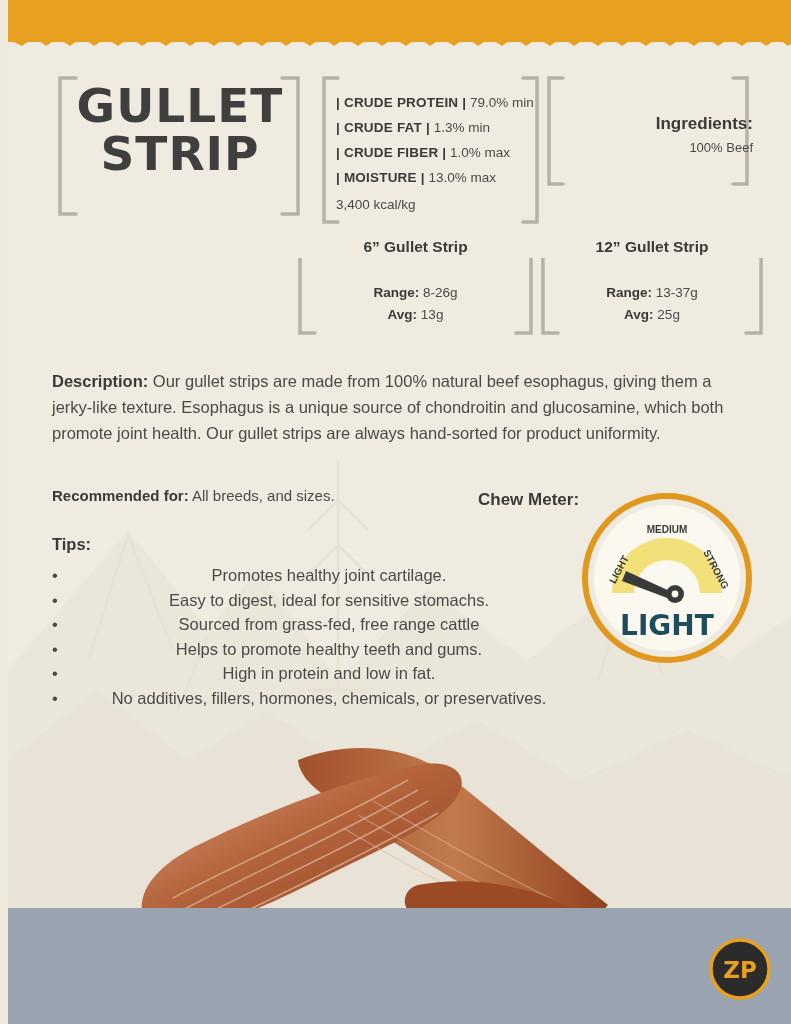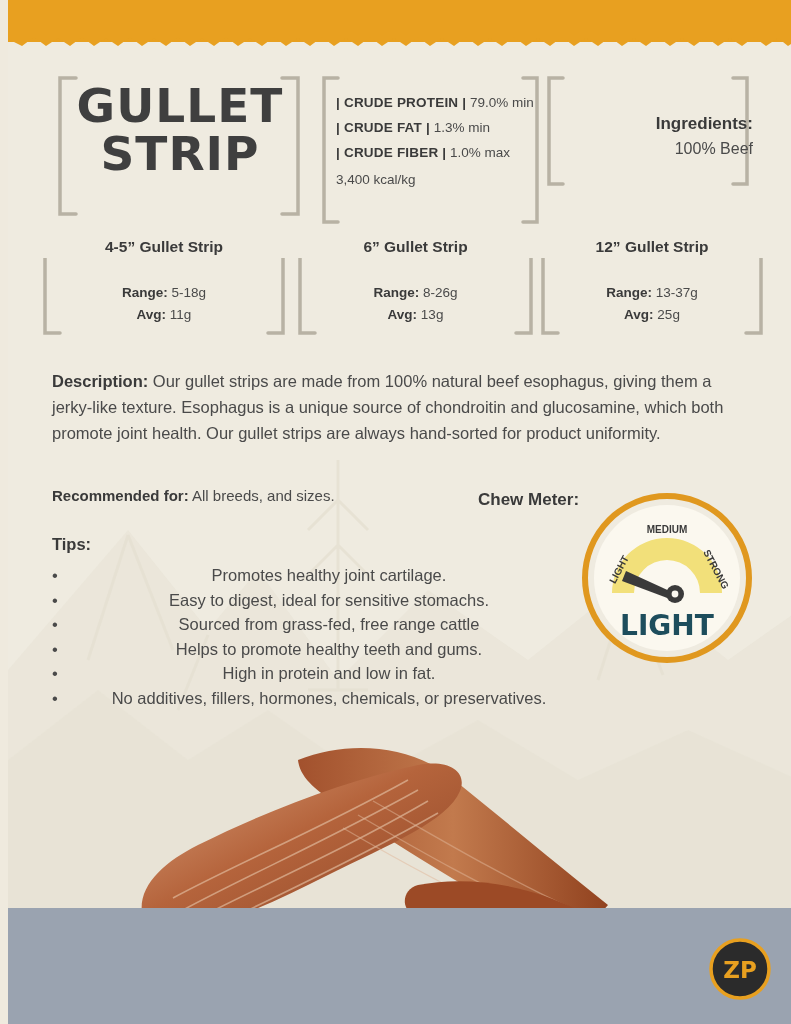--- a/index.html
+++ b/index.html
@@ -117,21 +117,21 @@
     width: 210px;
     text-align: right;
     color: #4a4a4a;
   }
   .ingredients-inner .h {
     font-weight: bold;
     font-size: 17px;
     color: #3a3a3a;
     margin-bottom: 6px;
   }
-  .ingredients-inner .v { font-size: 16px; }
+  .ingredients-inner .v { font-size: 13px; }
 
   
   .size-box { position: absolute; top: 246px; height: 90px; }
   .size-box .hdr {
     position: absolute;
     top: -10px; left: 0; width: 100%;
     text-align: center;
     font-weight: bold;
     font-size: 15.5px;
     color: #3a3a3a;
@@ -271,50 +271,41 @@
           <span>79.0% min</span>
         </div>
         <div>
           <span class="lbl">| CRUDE FAT |</span>
           <span>1.3% min</span>
         </div>
         <div>
           <span class="lbl">| CRUDE FIBER |</span>
           <span>1.0% max</span>
         </div>
+        <div>
+          <span class="lbl">| MOISTURE |</span>
+          <span>13.0% max</span>
+        </div>
         <div class="kcal">3,400 kcal/kg</div>
       </div>
     </div>
 
     <div class="bracket ingredients-box">
       <svg width="210" height="110" viewBox="0 0 210 110">
         <g stroke="#b8b2a4" stroke-width="3.5" fill="none" stroke-linecap="round">
           <path d="M20 2 L6 2 L6 108 L20 108"></path>
           <path d="M190 2 L204 2 L204 108 L190 108"></path>
         </g>
       </svg>
       <div class="ingredients-inner">
         <div class="h">Ingredients:</div>
         <div class="v">100% Beef</div>
       </div>
     </div>
 
-    <div class="size-box" style="left:32px; width:248px;">
-      <svg width="248" height="90" viewBox="0 0 248 90" style="position:absolute;top:0;left:0;">
-        <g stroke="#b8b2a4" stroke-width="3.5" fill="none" stroke-linecap="round">
-          <path d="M20 3 L5 3 L5 87 L20 87"></path>
-          <path d="M228 3 L243 3 L243 87 L228 87"></path>
-        </g>
-      </svg>
-      <div class="hdr">4-5” Gullet Strip</div>
-      <div class="rows">
-        <div><b>Range:</b> <span>5-18g</span></div>
-        <div><b>Avg:</b> <span>11g</span></div>
-      </div>
-    </div>
 
     <div class="size-box" style="left:287px; width:241px;">
       <svg width="241" height="90" viewBox="0 0 241 90" style="position:absolute;top:0;left:0;">
         <g stroke="#b8b2a4" stroke-width="3.5" fill="none" stroke-linecap="round">
           <path d="M20 3 L5 3 L5 87 L20 87"></path>
           <path d="M221 3 L236 3 L236 87 L221 87"></path>
         </g>
       </svg>
       <div class="hdr">6” Gullet Strip</div>
       <div class="rows">

